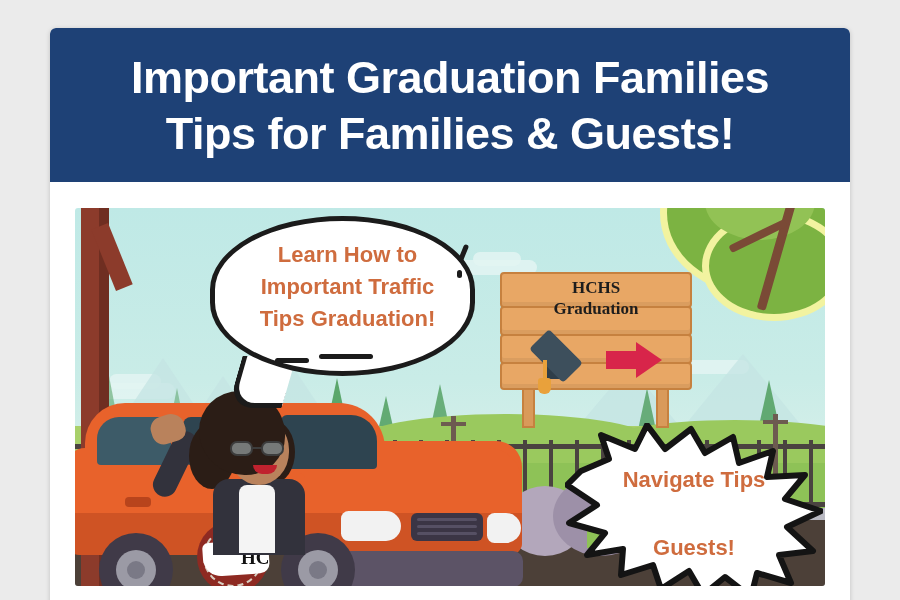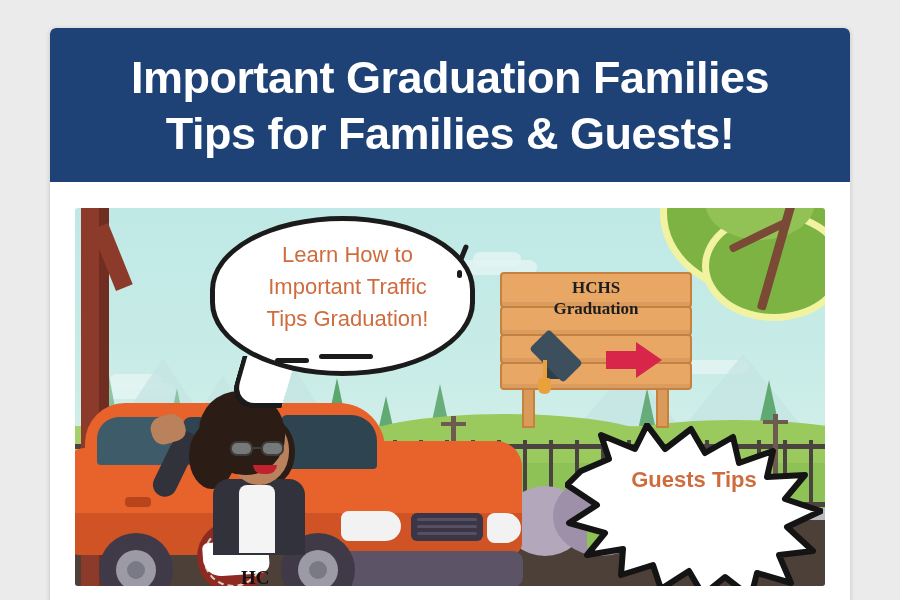--- a/index.html
+++ b/index.html
@@ -131,21 +131,21 @@
   .handle{position:absolute;background:#b8441c;border-radius:4px;}
 
   
   .seal{position:absolute;left:130px;top:128px;width:72px;height:72px;border-radius:50%;
     background:#8e2a22;}
   .seal-ring{position:absolute;left:6px;top:6px;width:60px;height:60px;border-radius:50%;
     border:2px dashed #d8cfc2;}
   .seal-shape{position:absolute;left:6px;top:20px;width:66px;height:34px;
     background:#fff;border-radius:6px 14px 10px 18px;transform:rotate(-4deg);}
   .seal-hc{position:absolute;left:44px;top:26px;color:#111;
-    font-family:"Liberation Serif",serif;font-weight:bold;font-size:19px;margin-top:20px;}
+    font-family:"Liberation Serif",serif;font-weight:bold;font-size:19px;}
 
   
   .w-hair{position:absolute;left:132px;top:-2px;width:86px;height:84px;
     background:#2b1d16;border-radius:48% 52% 46% 54%;}
   .w-hair2{position:absolute;left:122px;top:30px;width:46px;height:66px;
     background:#2b1d16;border-radius:50%;}
   .w-hair3{position:absolute;left:186px;top:28px;width:42px;height:62px;
     background:#2b1d16;border-radius:50%;}
   .w-face{position:absolute;left:162px;top:26px;width:60px;height:66px;
     background:#b9825c;border-radius:46% 46% 50% 50%;}
@@ -164,21 +164,21 @@
   .w-hand{position:absolute;left:84px;top:22px;width:34px;height:28px;
     background:#b9825c;border-radius:12px 14px 10px 12px;transform:rotate(-18deg);}
 
   
   .bubble{
     position:absolute;left:135px;top:8px;width:265px;height:160px;
     background:#fff;border:5px solid #1b1b1b;border-radius:50%/46%;
   }
   .bubble-txt{
     position:absolute;left:0;top:24px;width:265px;text-align:center;
-    color:#cf6c3e;font-family:"Liberation Sans",sans-serif;font-weight:normal;
+    color:#cf6c3e;font-family:"Liberation Sans",sans-serif;font-weight:bold;
     font-size:22px;line-height:32px;
   }
   .bub-tail{
     position:absolute;left:160px;top:148px;width:54px;height:52px;
     background:#fff;border-left:5px solid #1b1b1b;border-bottom:5px solid #1b1b1b;
     border-radius:0 0 0 26px;transform:skewX(-16deg);
   }
   .bub-dash{position:absolute;background:#1b1b1b;border-radius:3px;}
 
   
@@ -378,20 +378,21 @@
         </div>
         <div class="bub-dash" style="left:386px;top:36px;width:5px;height:18px;transform:rotate(22deg);"></div>
         <div class="bub-dash" style="left:382px;top:62px;width:5px;height:8px;"></div>
         <div class="bub-dash" style="left:200px;top:150px;width:34px;height:5px;"></div>
         <div class="bub-dash" style="left:244px;top:146px;width:54px;height:5px;"></div>
 
         <div class="burst">
           <svg width="258" height="175" viewBox="0 0 258 175">
             <polygon points="16,48 44,36 36,12 70,26 82,2 100,26 126,6 140,30 168,14 174,40 208,28 202,54 240,52 220,76 256,88 222,104 248,128 214,132 226,160 192,150 186,174 160,154 138,172 124,148 96,166 88,142 56,152 58,126 22,132 40,110 4,100 32,82 2,62" fill="#ffffff" stroke="#141414" stroke-width="6" stroke-linejoin="round"></polygon>
           </svg>
-          <div class="burst-txt" style="top:40px;">Guests Tips</div>
+          <div class="burst-txt" style="top:40px;">Navigate Tips</div>
+          <div class="burst-txt" style="top:108px;">Guests!</div>
         </div>
 
       </div>
     </div>
 
   </div>
 </div>
 
 </body></html>

